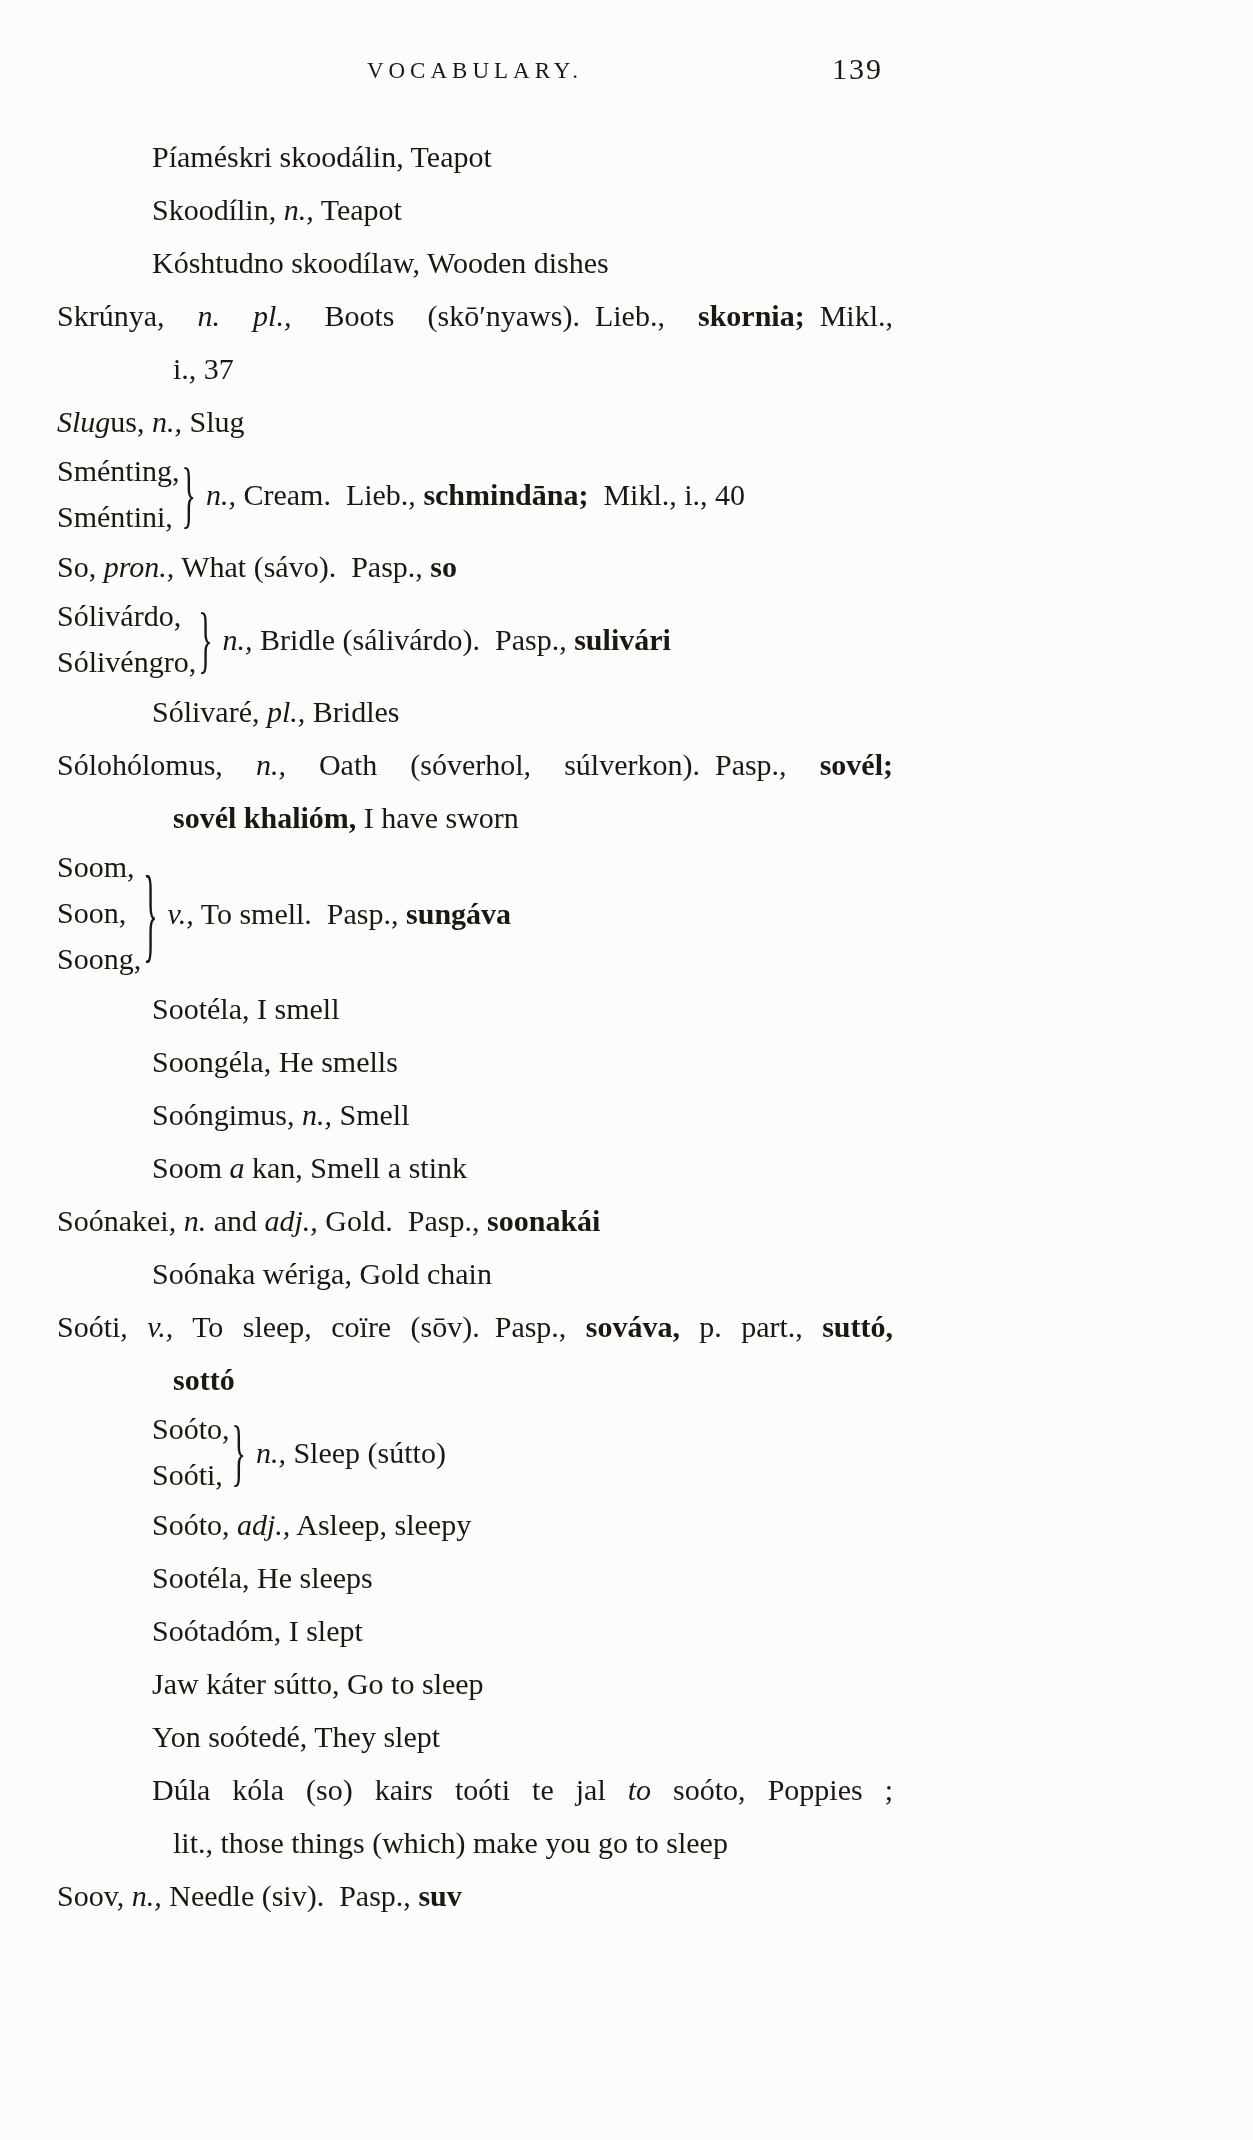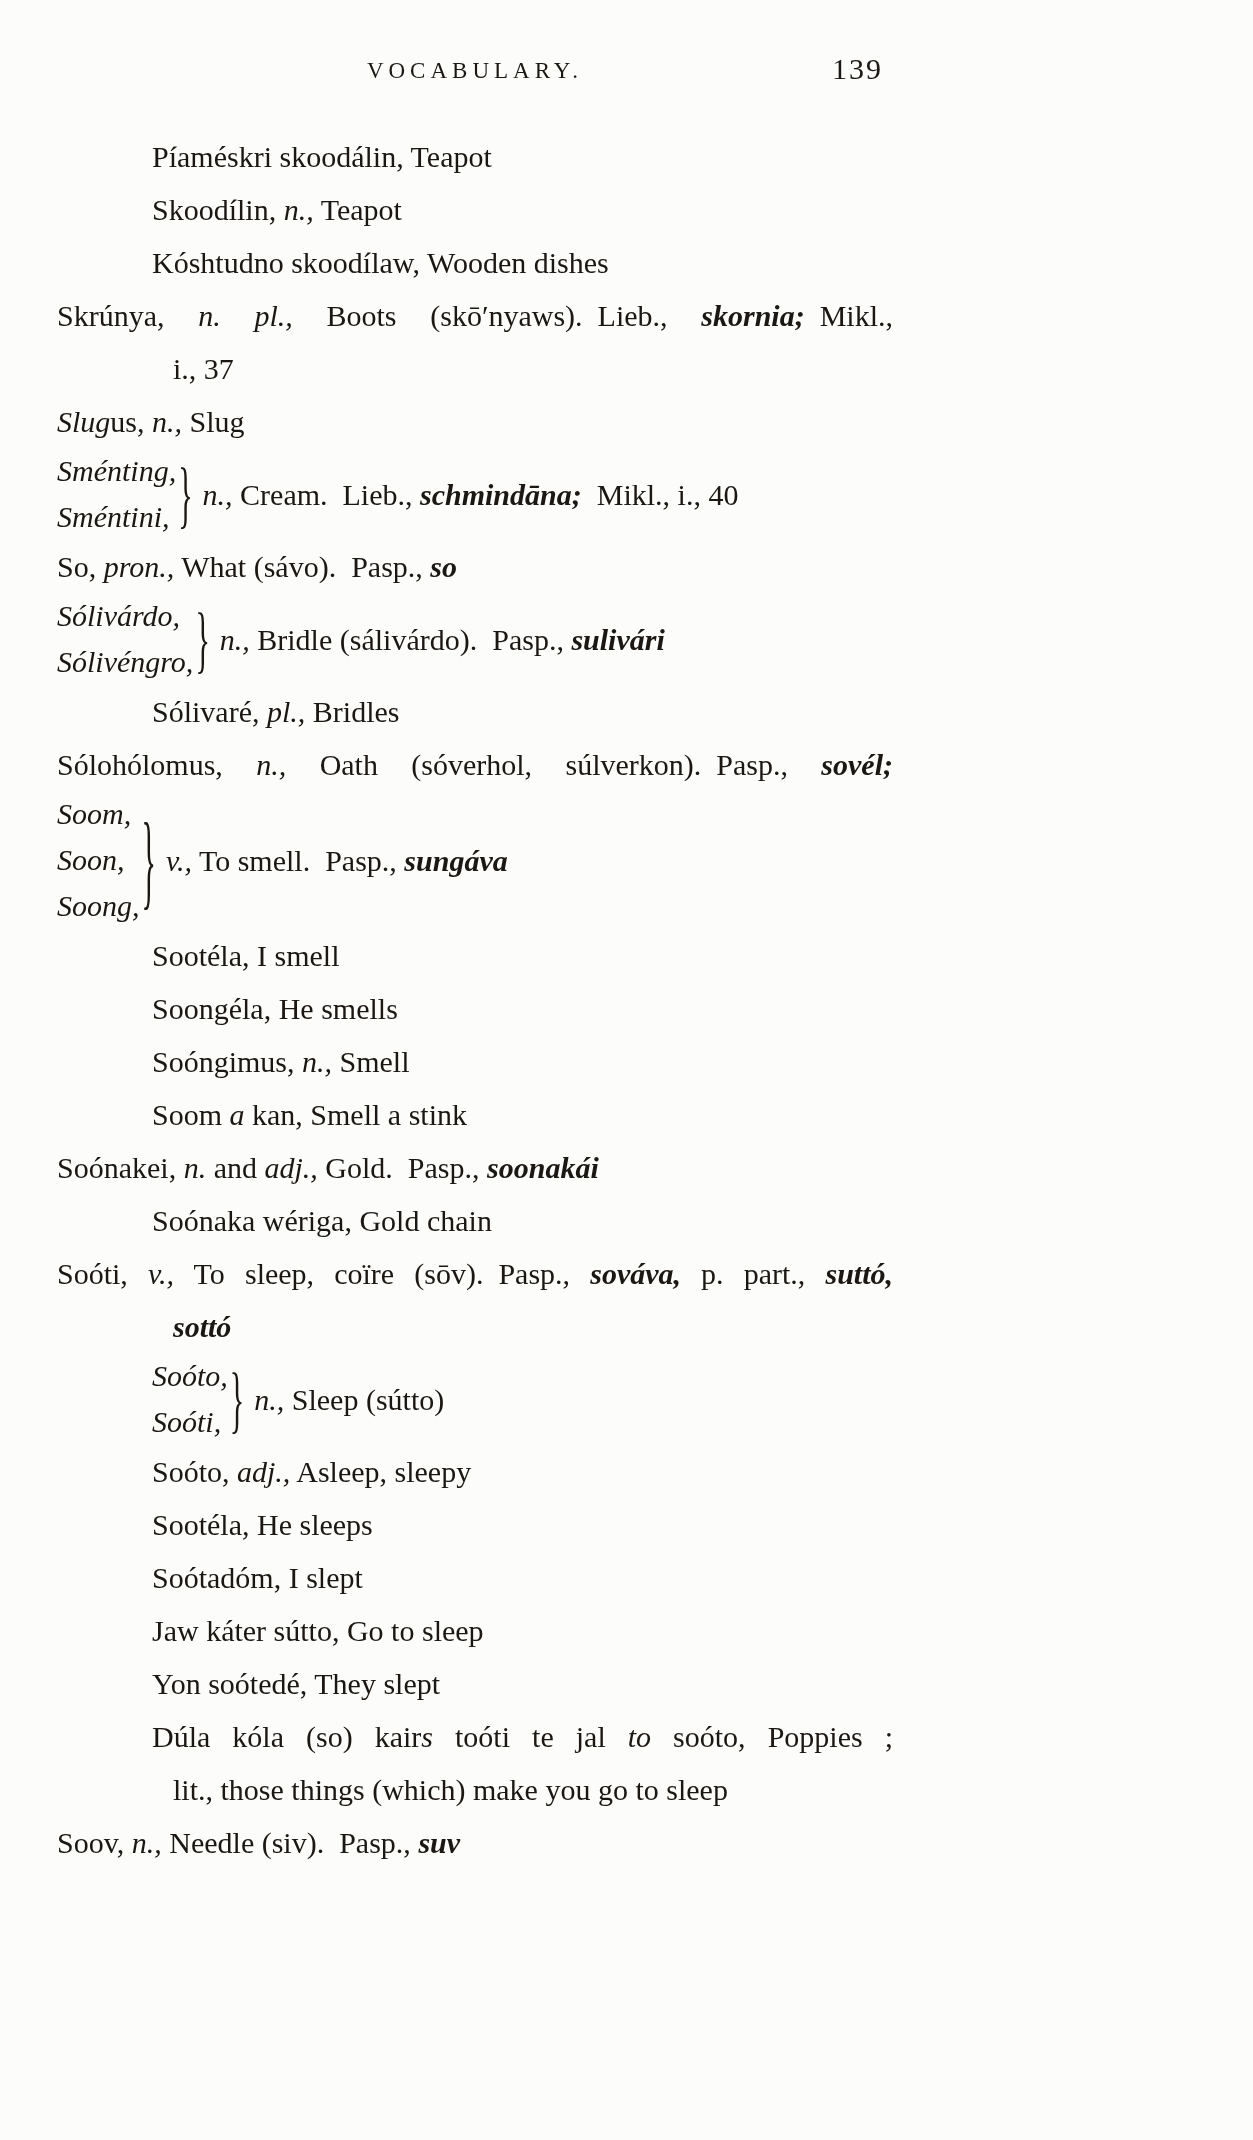--- a/index.html
+++ b/index.html
@@ -36,26 +36,26 @@
   .line.sub  { margin-left: 95px; }
   .line.cont { margin-left: 116px; }
 
   .fill {
     text-align: justify;
     text-align-last: justify;
     white-space: nowrap;
   }
 
   .it  { font-style: italic; }
-  .bit { font-style: italic; font-weight: bold; }
+  .bit { font-weight: bold; }
 
   .group { display: flex; align-items: center; }
   .group.main { margin-left: 0; }
   .group.sub  { margin-left: 95px; }
-  .gwords > div { line-height: 46px; font-style: italic; }
+  .gwords > div { line-height: 46px; }
   .brace {
     line-height: 1;
     font-size: 30px;
     margin: 0 10px 0 2px;
     font-weight: 400;
   }
   .brace.n2 { transform: scaleY(2.45); }
   .brace.n3 { transform: scaleY(3.55); }
   .gdef { line-height: 53px; }
 </style>
@@ -86,20 +86,21 @@
       <div class="group main">
         <div class="gwords">
           <div>Sólivárdo,</div>
           <div>Sólivéngro,</div>
         </div>
         <div class="brace n2">}</div>
         <div class="gdef"><span class="it">n.,</span><span> Bridle (sálivárdo). Pasp., </span><span class="bit">sulivári</span></div>
       </div>
       <div class="line sub"><span>Sólivaré, </span><span class="it">pl.,</span><span> Bridles</span></div>
       <div class="line main fill"><span>Sólohólomus, </span><span class="it">n.,</span><span> Oath (sóverhol, súlverkon). Pasp., </span><span class="bit">sovél;</span></div>
+      <div class="line cont"><span class="bit">sovél khalióm,</span><span> I have sworn</span></div>
       <div class="group main">
         <div class="gwords">
           <div>Soom,</div>
           <div>Soon,</div>
           <div>Soong,</div>
         </div>
         <div class="brace n3">}</div>
         <div class="gdef"><span class="it">v.,</span><span> To smell. Pasp., </span><span class="bit">sungáva</span></div>
       </div>
       <div class="line sub"><span>Sootéla, I smell</span></div>

